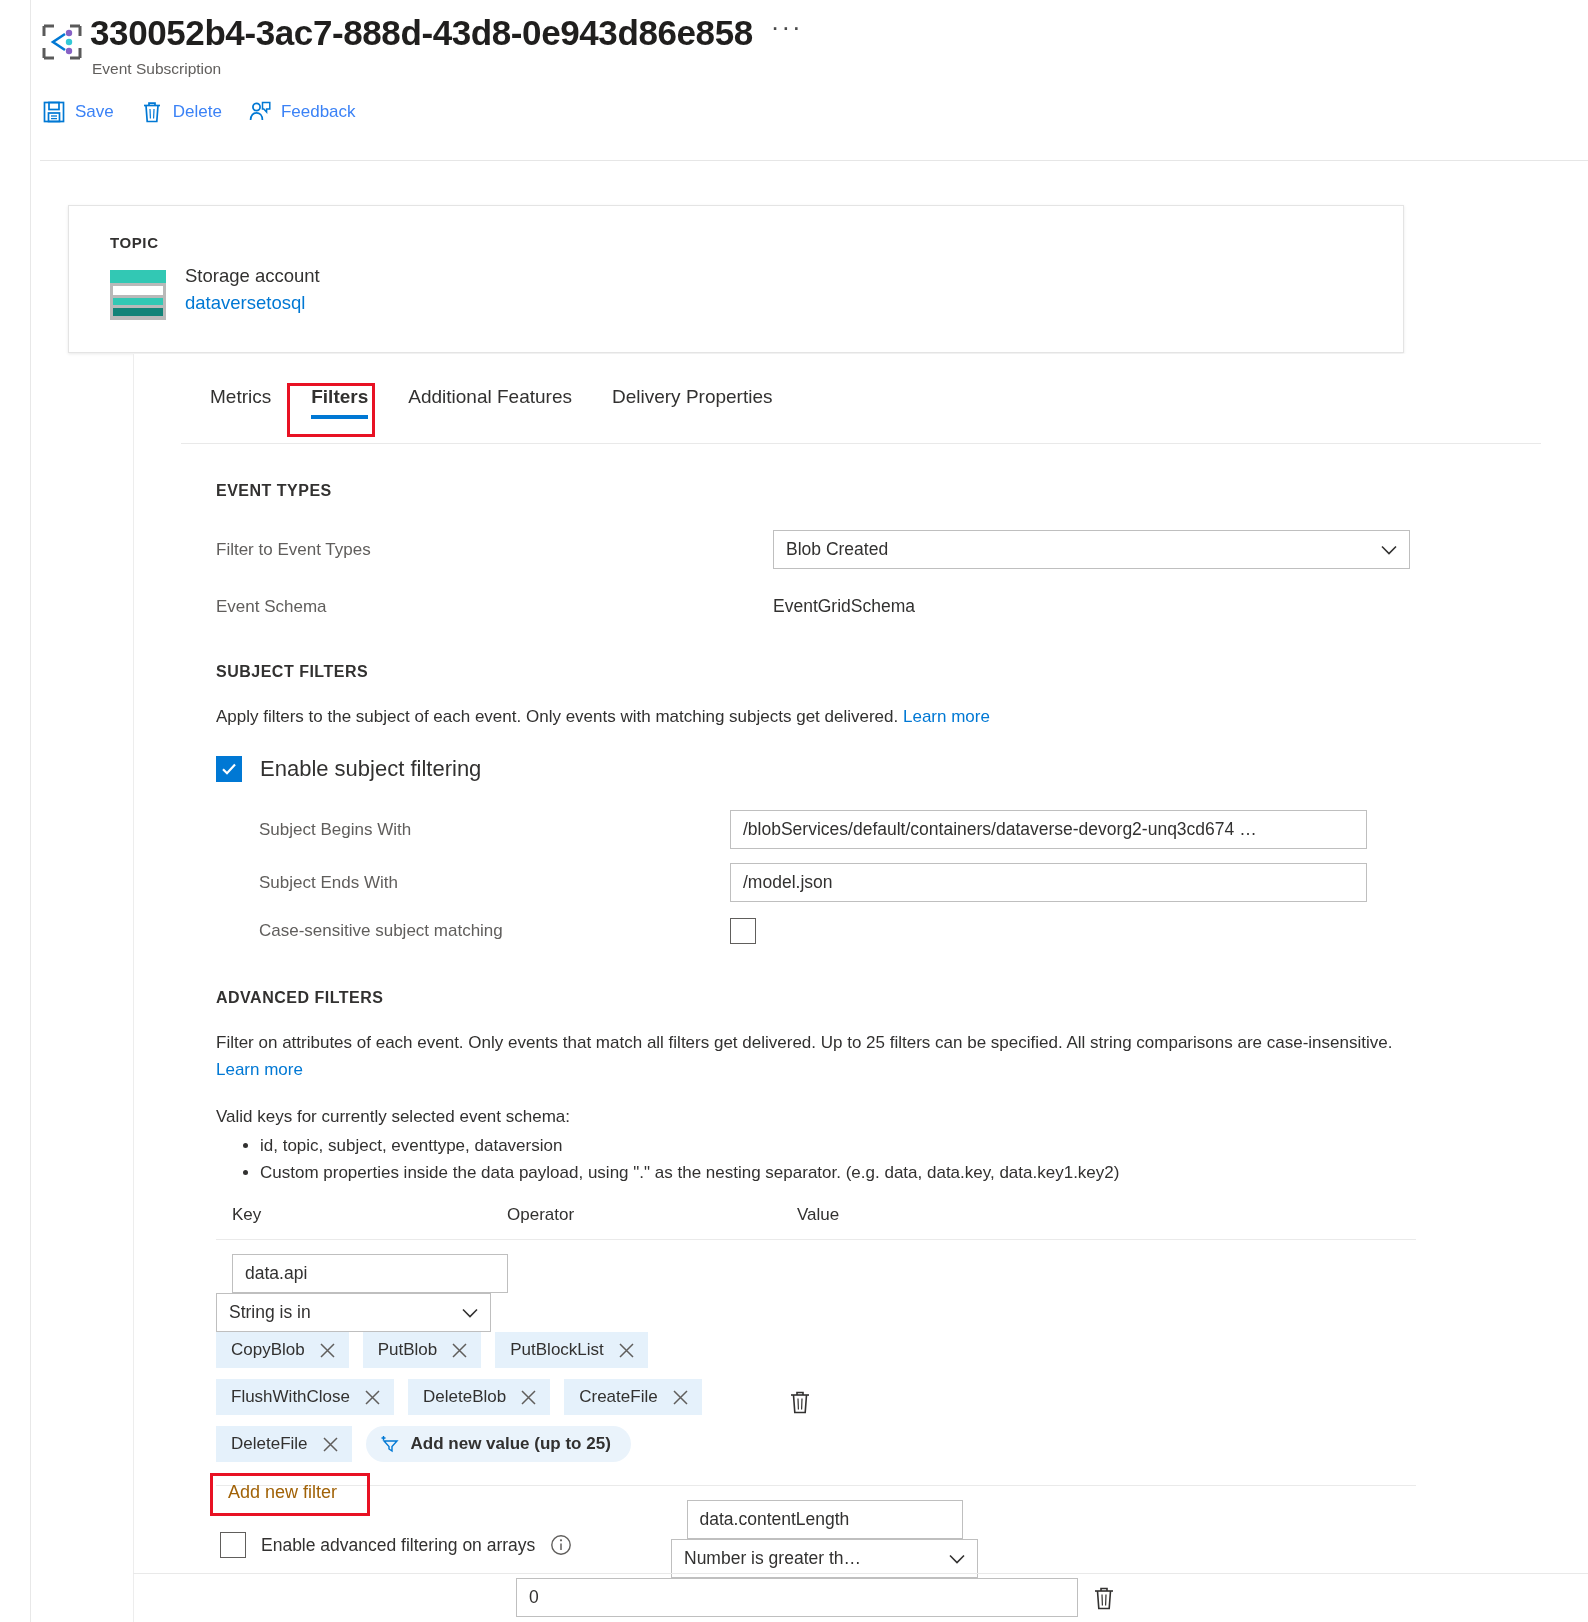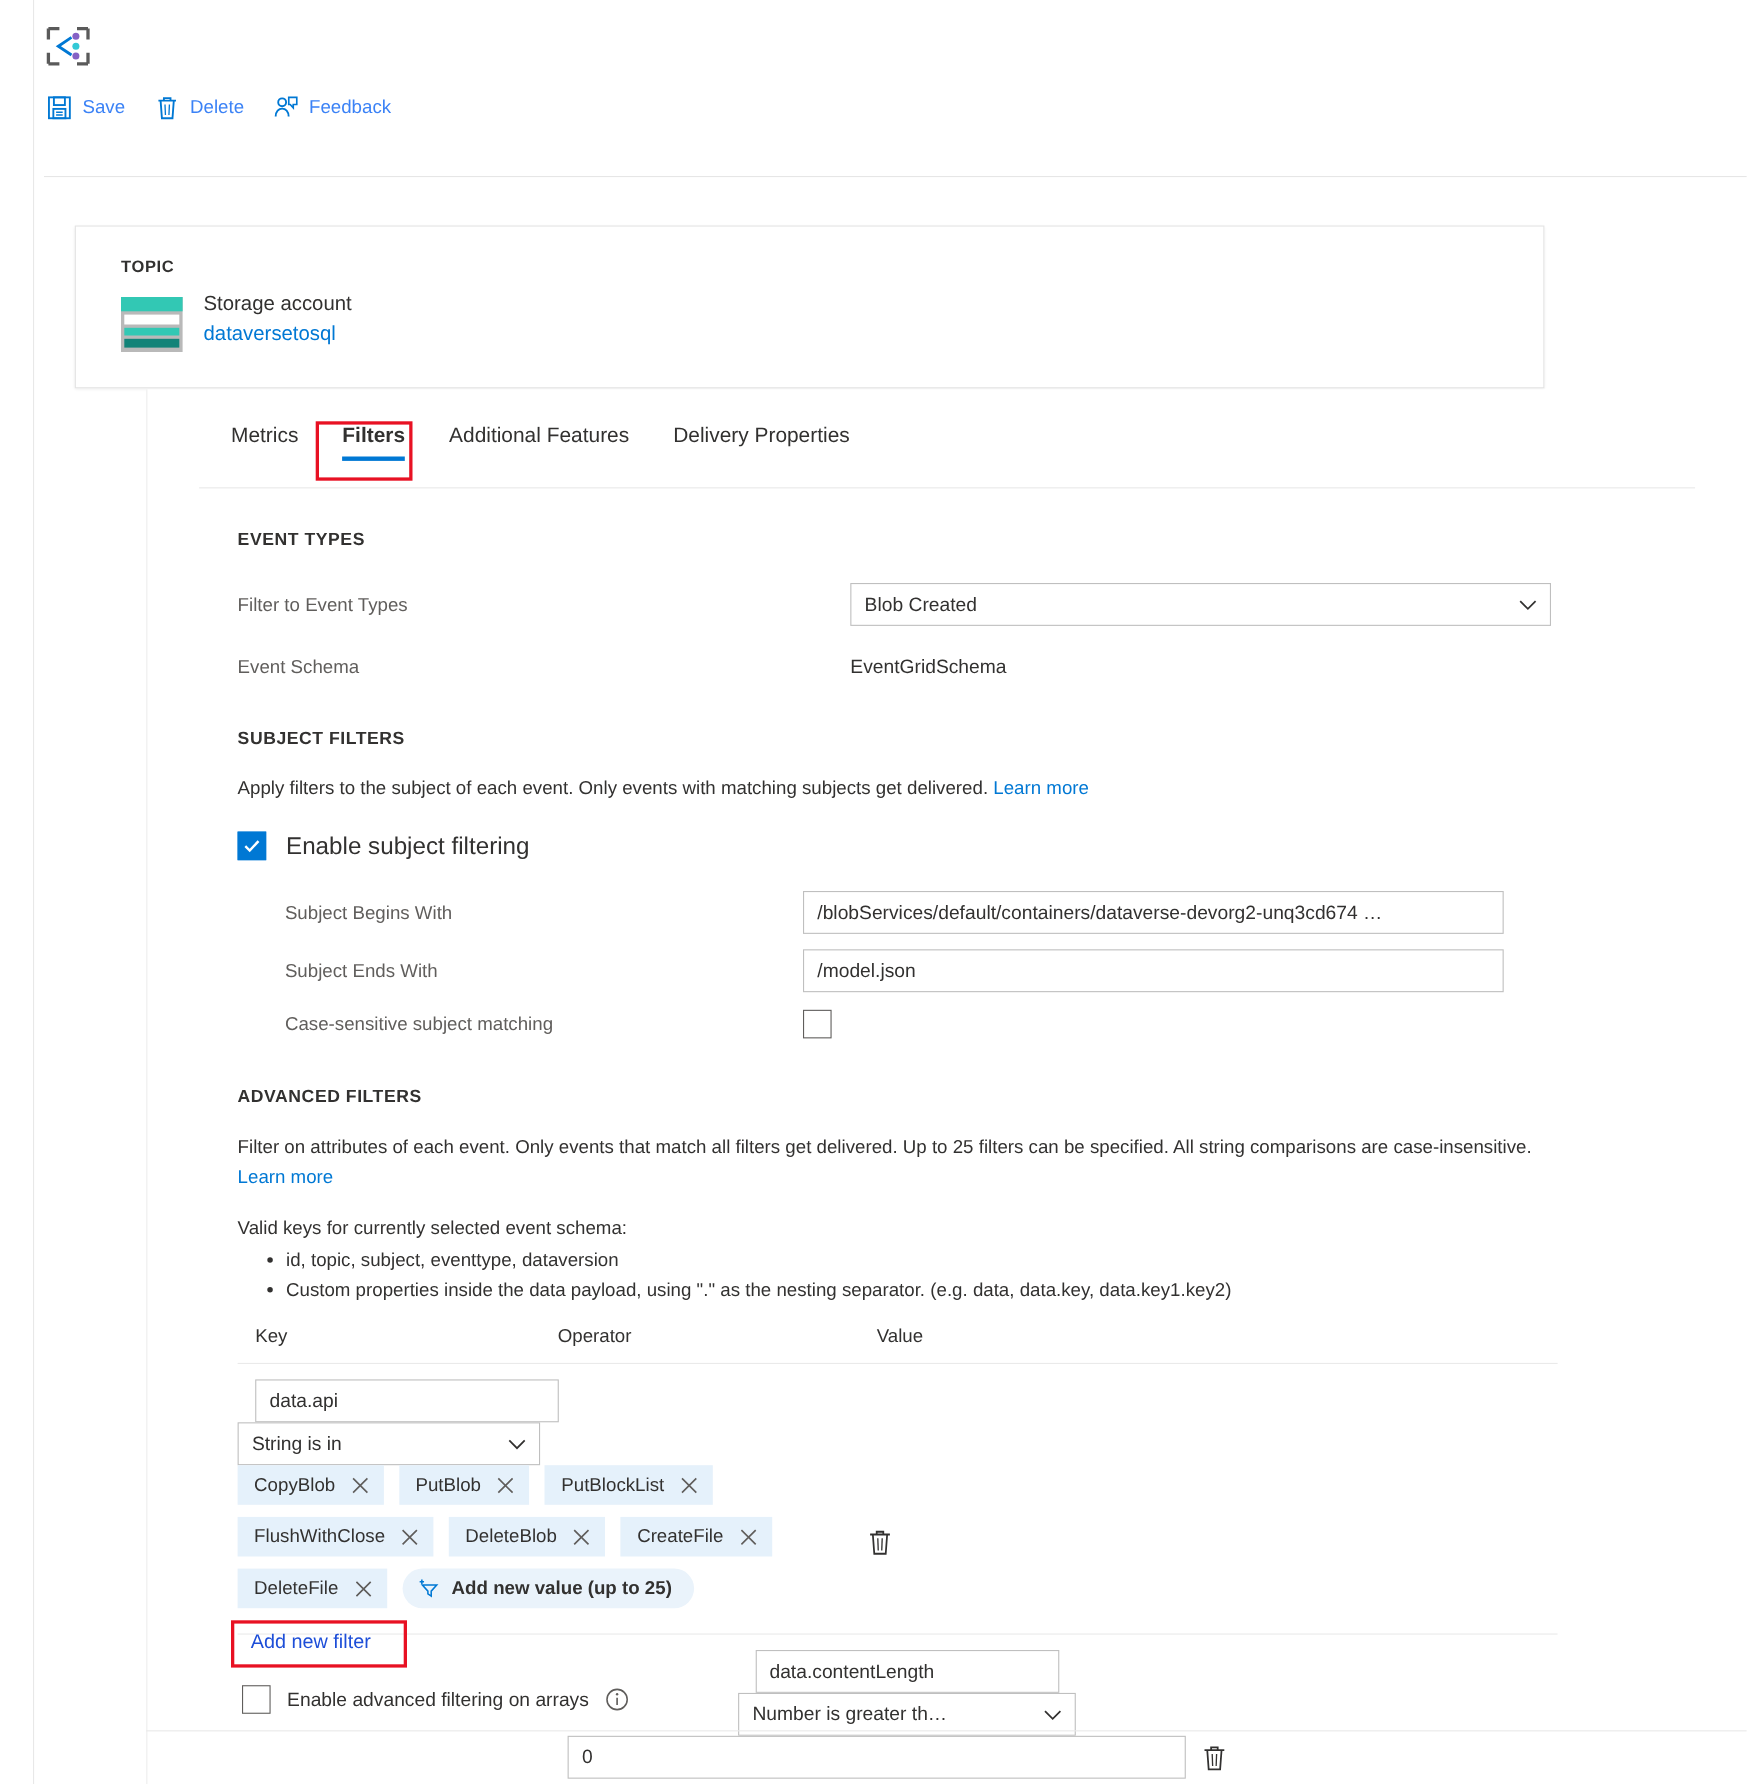--- a/index.html
+++ b/index.html
@@ -130,21 +130,21 @@
   .chip-x { width: 17px; height: 17px; cursor: pointer; flex: 0 0 auto; }
   .pill-add {
     background: #eaf3fb; color: #323130; font-size: 17px; height: 36px;
     border-radius: 18px; display: inline-flex; align-items: center; gap: 11px;
     padding: 0 20px 0 14px; margin-bottom: 11px; cursor: pointer; white-space: nowrap; font-weight: bold;
   }
   .trash { width: 24px; height: 26px; cursor: pointer; flex: 0 0 auto; }
 
   .add-filter-link {
     position: absolute; left: 228px; top: 1482px; font-size: 18px;
-    color: #1d4ed8; cursor: pointer;
+    color: #a16207; cursor: pointer;
   }
   .add-filter-highlight {
     position: absolute; left: 210px; top: 1473px; width: 160px; height: 43px;
     border: 3px solid #e81123; pointer-events: none;
   }
   .arrays-row { position: absolute; left: 220px; top: 1532px;
                 display: flex; align-items: center; gap: 15px; }
   .info-ico { width: 22px; height: 22px; cursor: pointer; }
   .bottom-rule { position: absolute; left: 133px; top: 1573px;
                  width: 1455px; height: 1px; background: #e9e9e9; }
@@ -157,20 +157,27 @@
 <div class="header">
   <div class="title-row">
     <div class="res-icon">
       <svg width="44" height="44" viewBox="0 0 44 44">
         <path d="M4 6 H14 M4 6 V16 M4 38 H14 M4 38 V28 M40 6 H30 M40 6 V16 M40 38 H30 M40 38 V28" stroke="#5a5a5a" stroke-width="3" fill="none"></path>
         <path d="M25 14 L13 22 L25 30" stroke="#0078d4" stroke-width="2.6" fill="none"></path>
         <circle cx="29" cy="13" r="3.2" fill="#8661c5"></circle>
         <circle cx="29" cy="22" r="3.2" fill="#33c9d6"></circle>
         <circle cx="29" cy="31" r="3.2" fill="#8661c5"></circle>
       </svg>
+    </div>
+    <div class="title-block">
+      <div class="title-line">
+        <div class="page-title">330052b4-3ac7-888d-43d8-0e943d86e858</div>
+        <div class="title-ellipsis">···</div>
+      </div>
+      <div class="subtitle">Event Subscription</div>
     </div>
   </div>
 
   <div class="cmdbar">
     <div class="cmd">
       <span class="cmd-ico">
         <svg width="24" height="24" viewBox="0 0 24 24">
           <rect x="2.5" y="2.5" width="19" height="19" fill="none" stroke="#0078d4" stroke-width="1.7"></rect>
           <rect x="7" y="2.5" width="10" height="7" fill="none" stroke="#0078d4" stroke-width="1.7"></rect>
           <rect x="6.5" y="13" width="11" height="8.5" fill="none" stroke="#0078d4" stroke-width="1.7"></rect>

